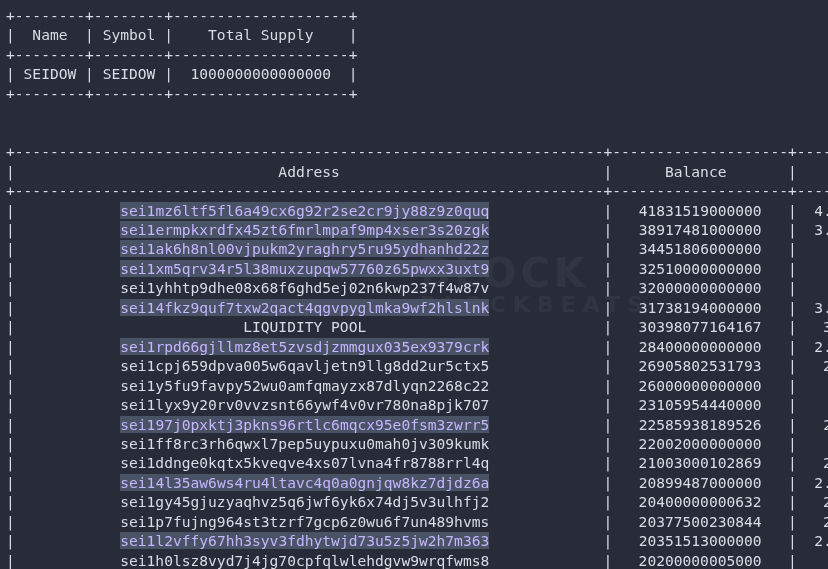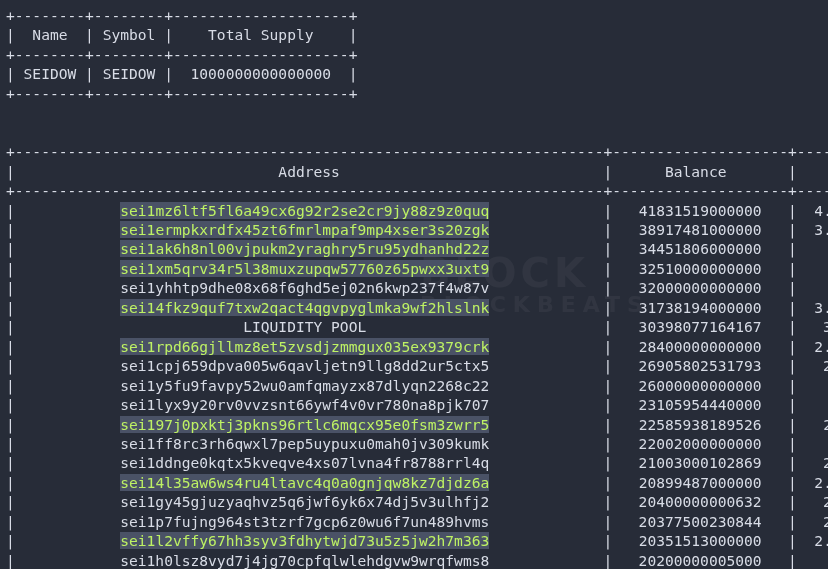--- a/index.html
+++ b/index.html
@@ -42,21 +42,21 @@
     font-family: "DejaVu Sans Mono", "Liberation Mono", monospace;
     font-size: 14.6px;
     line-height: 19.45px;
     color: #d8dce6;
     white-space: pre;
     letter-spacing: 0px;
     z-index: 2;
   }
   pre.term .sel {
     background: #4a5266;
-    color: #bef264;
+    color: #c4b5fd;
   }
 </style>
 </head>
 <body>
 
 <div id="watermark">
   <span>BLOCK</span>
   <span class="wm-sub">BLOCKBEATS</span>
 </div>
 

